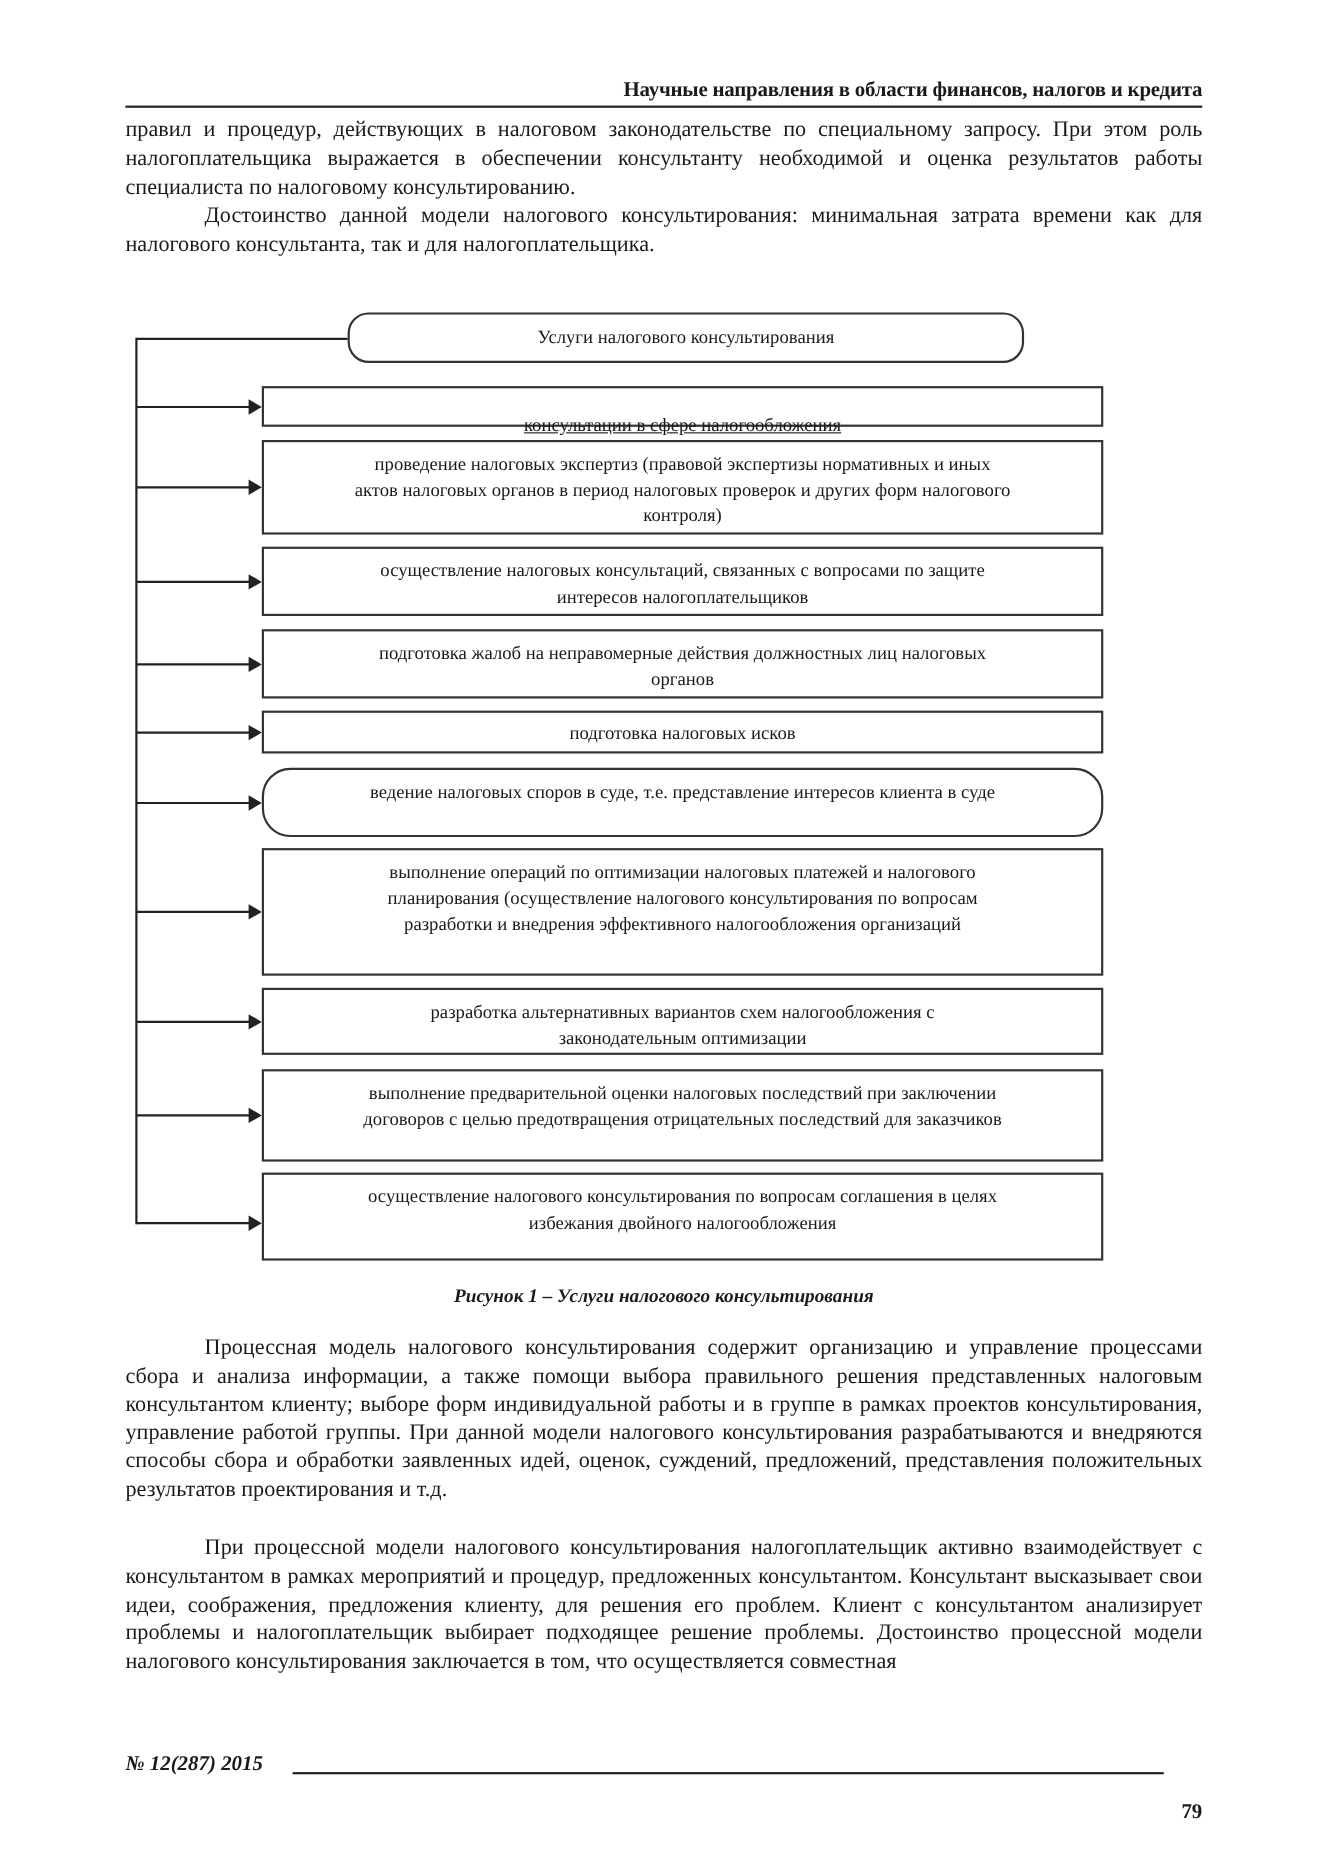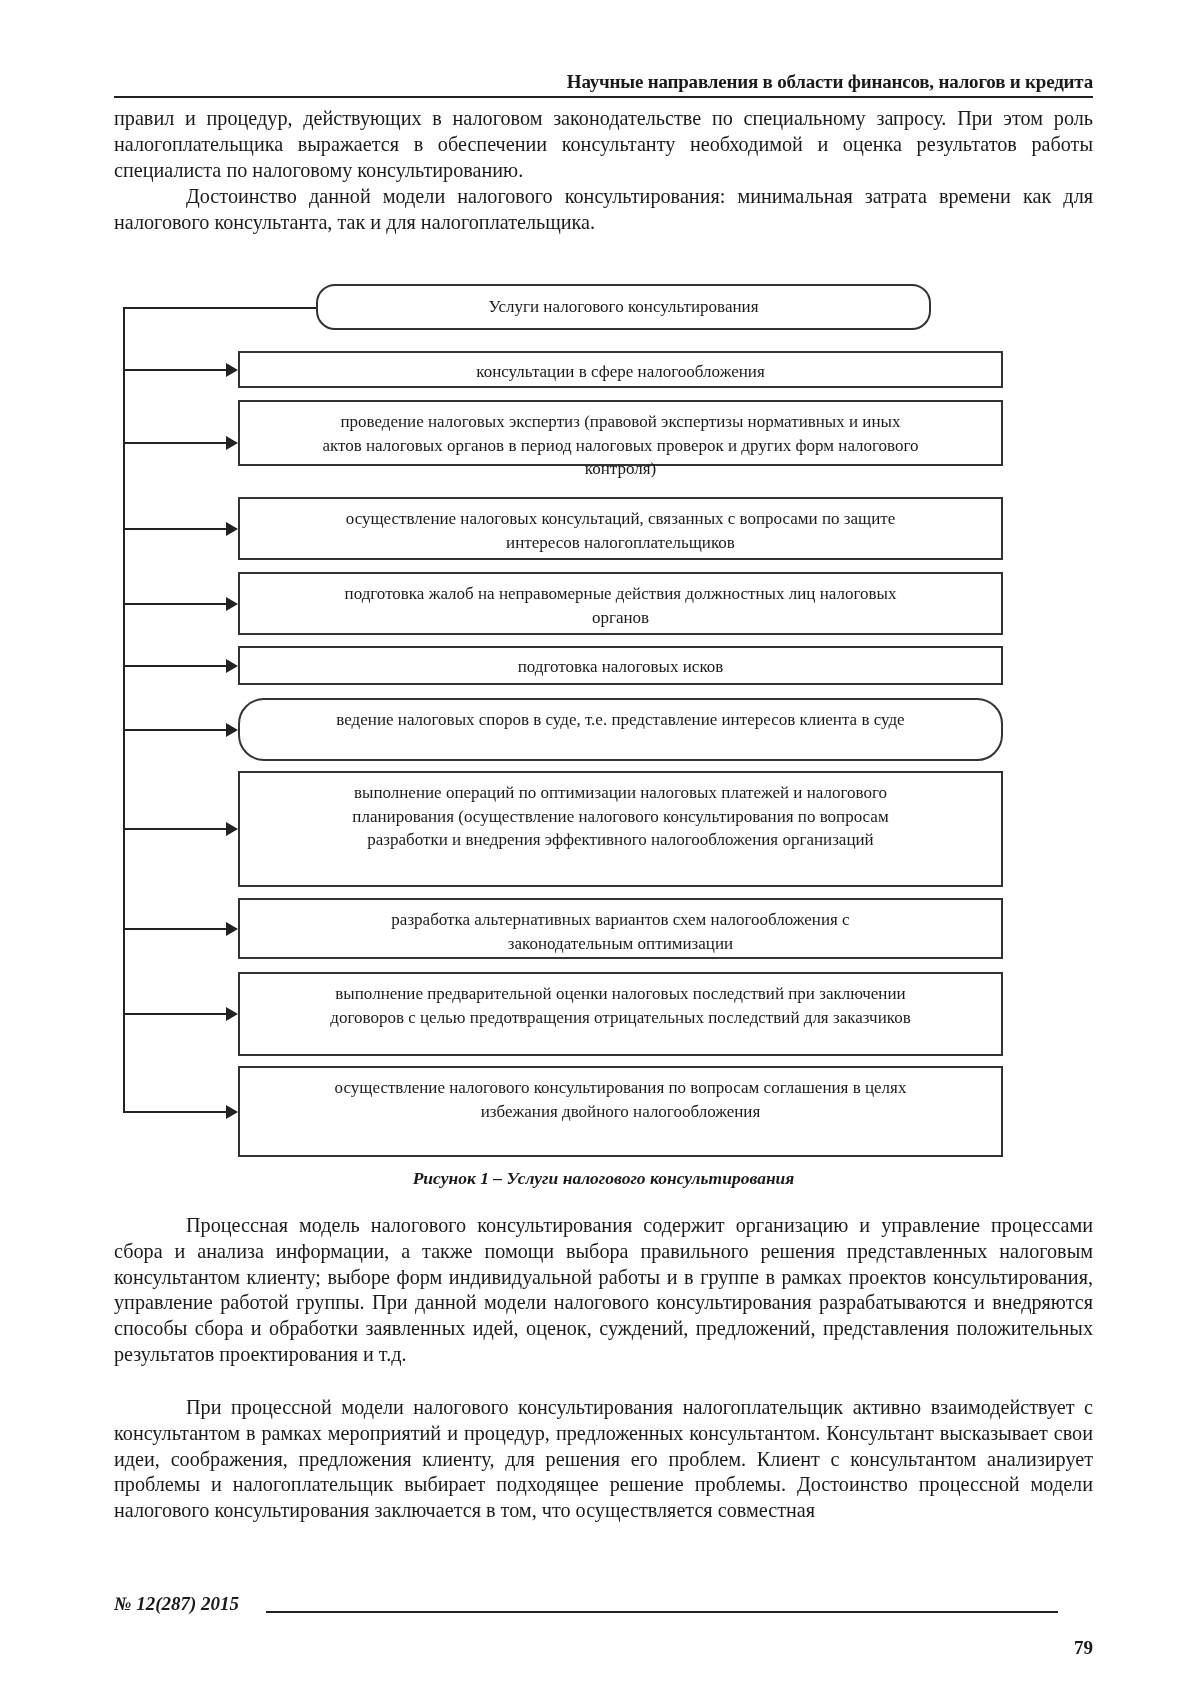--- a/index.html
+++ b/index.html
@@ -79,24 +79,24 @@
           <polygon points="226,1007 238,1014 226,1021"></polygon>
           <polygon points="226,1105 238,1112 226,1119"></polygon>
         </g>
     </svg>
 
     <div class="root-box">
       <span>Услуги налогового консультирования</span>
     </div>
 
     <div id="service-boxes">
-        <div class="svc-box" style="top: 351px; height: 37px; padding-top: 7px;">
+        <div class="svc-box" style="top: 351px; height: 37px; padding-top: 22px; text-decoration: underline;">
           <div>консультации в сфере налогообложения</div>
         </div>
-        <div class="svc-box" style="top: 400px; height: 66px; padding-top: 8px;">
+        <div class="svc-box" style="top: 400px; height: 86px; padding-top: 8px;">
           <div>проведение налоговых экспертиз (правовой экспертизы нормативных и иных</div>
           <div>актов налоговых органов в период налоговых проверок и других форм налогового</div>
           <div>контроля)</div>
         </div>
         <div class="svc-box" style="top: 497px; height: 63px; padding-top: 8px;">
           <div>осуществление налоговых консультаций, связанных с вопросами по защите</div>
           <div>интересов налогоплательщиков</div>
         </div>
         <div class="svc-box" style="top: 572px; height: 63px; padding-top: 8px;">
           <div>подготовка жалоб на неправомерные действия должностных лиц налоговых</div>
@@ -114,21 +114,21 @@
           <div>разработки и внедрения эффективного налогообложения организаций</div>
         </div>
         <div class="svc-box" style="top: 898px; height: 61px; padding-top: 8px;">
           <div>разработка альтернативных вариантов схем налогообложения с</div>
           <div>законодательным оптимизации</div>
         </div>
         <div class="svc-box" style="top: 972px; height: 84px; padding-top: 8px;">
           <div>выполнение предварительной оценки налоговых последствий при заключении</div>
           <div>договоров с целью предотвращения отрицательных последствий для заказчиков</div>
         </div>
-        <div class="svc-box" style="top: 1066px; height: 91px; padding-top: 8px;">
+        <div class="svc-box" style="top: 1066px; height: 80px; padding-top: 8px;">
           <div>осуществление налогового консультирования по вопросам соглашения в целях</div>
           <div>избежания двойного налогообложения</div>
         </div>
       </div>
   </div>
 
   <div class="caption">Рисунок 1 – Услуги налогового консультирования</div>
 
   <p class="para" style="top:1213px;">
     <span class="indent"></span><span>Процессная модель налогового консультирования содержит организацию и управление процессами сбора и анализа информации, а также помощи выбора правильного решения представленных налоговым консультантом клиенту; выборе форм индивидуальной работы и в группе в рамках проектов консультирования, управление работой группы. При данной модели налогового консультирования разрабатываются и внедряются способы сбора и обработки заявленных идей, оценок, суждений, предложений, представления положительных результатов проектирования и т.д.</span>

